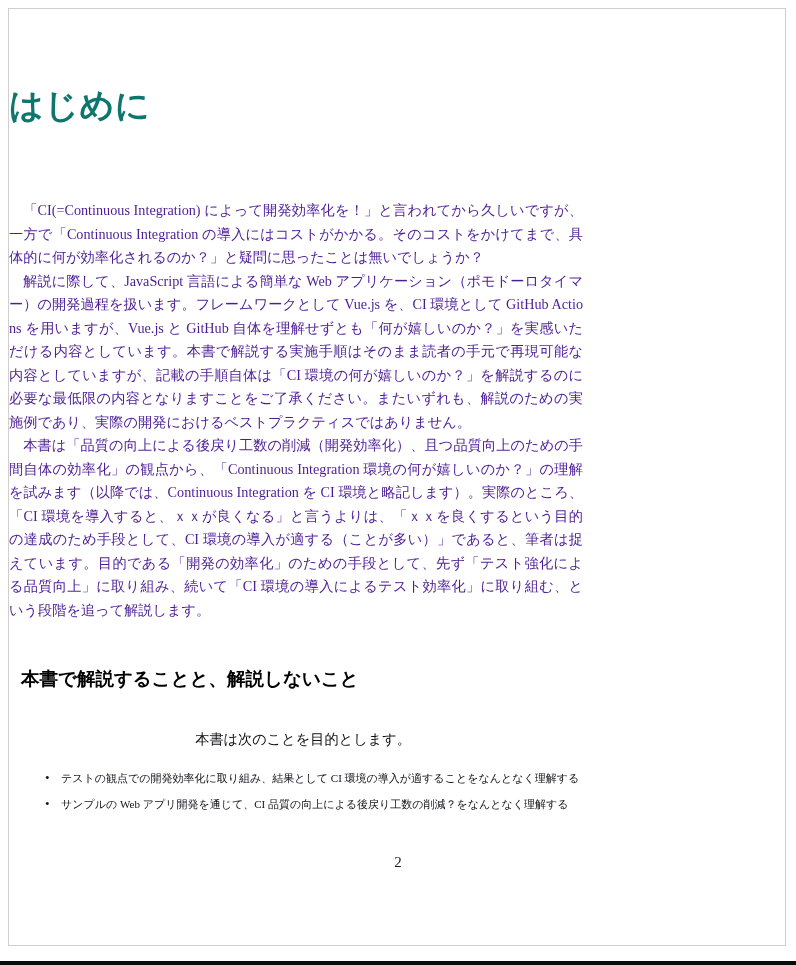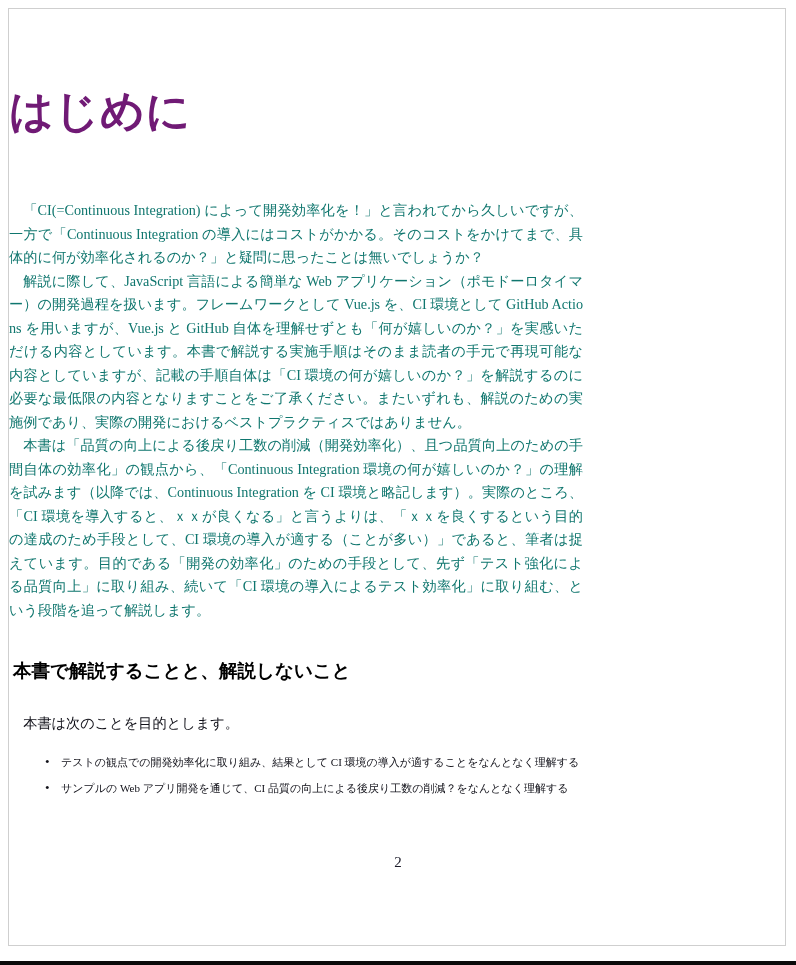--- a/index.html
+++ b/index.html
@@ -35,74 +35,74 @@
     left: 0;
     bottom: 0;
     width: 796px;
     height: 4px;
     background: #0a0a0a;
   }
 
   h1.doc-title {
     font-family: "DejaVu Sans", "Liberation Sans", sans-serif;
     font-weight: bold;
-    font-size: 44px;
+    font-size: 34px;
     line-height: 1.1;
     margin: 0;
     padding: 0;
     position: absolute;
     top: 78px;
     left: 0;
     letter-spacing: 0.5px;
-    color: #701a75;
+    color: #0f766e;
   }
 
   .content {
     position: absolute;
     top: 190px;
     left: 0;
     width: 574px;
   }
 
   p.para {
     margin: 0;
     padding: 0;
     font-size: 14.2px;
     line-height: 23.5px;
     text-align: justify;
     text-justify: inter-ideograph;
     text-indent: 1em;
-    color: #0f766e;
+    color: #4c1d95;
     word-break: break-all;
     overflow-wrap: break-word;
   }
 
   p.para.first { margin-top: 0; }
 
   h2.section-heading {
     font-family: "DejaVu Sans", "Liberation Sans", sans-serif;
     font-weight: bold;
     font-size: 18.5px;
     line-height: 1.2;
-    margin: 8px;
+    margin: 16px;
     padding: 0;
     color: #000000;
     position: relative;
     left: -4px;
   }
 
   .heading-gap   { height: 30px; }
   .heading-gap-b { height: 22px; }
 
   p.lead {
     margin: 0 0 0 0;
     padding: 0;
     font-size: 14.2px;
     line-height: 23.5px;
-    text-align: left;
+    text-align: center;
     text-indent: 1em;
     color: #101018;
   }
 
   ul.goal-list {
     margin: 14px 0 0 0;
     padding: 0 0 0 0;
     list-style: none;
   }
 

